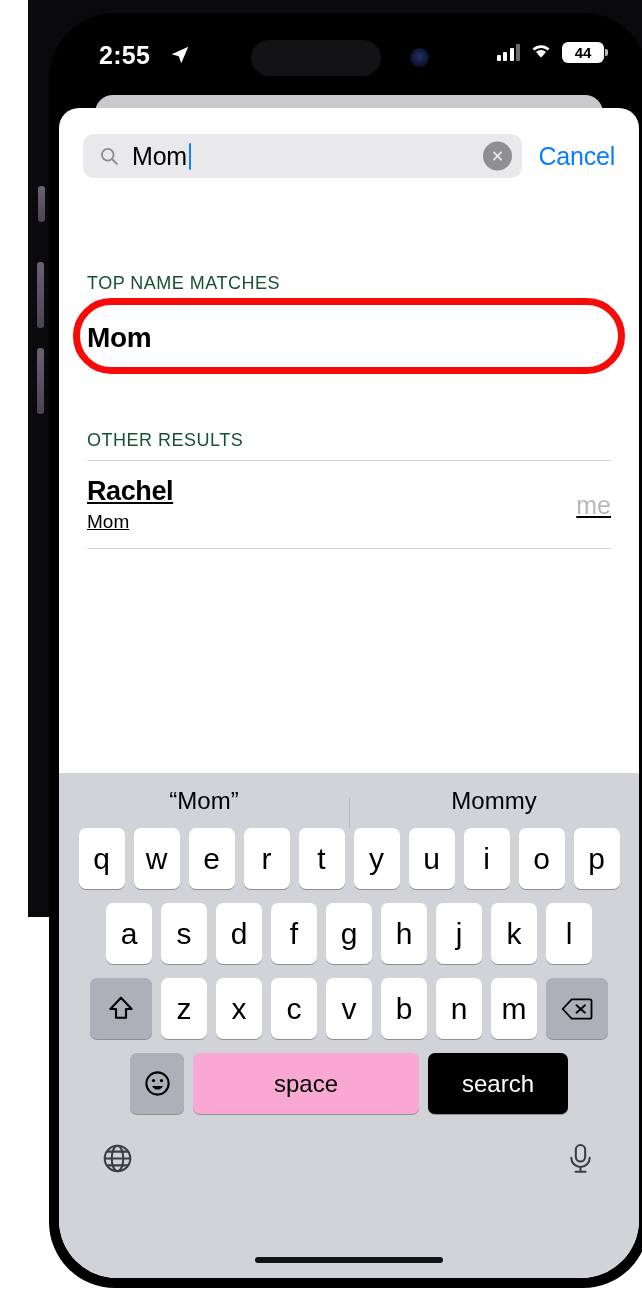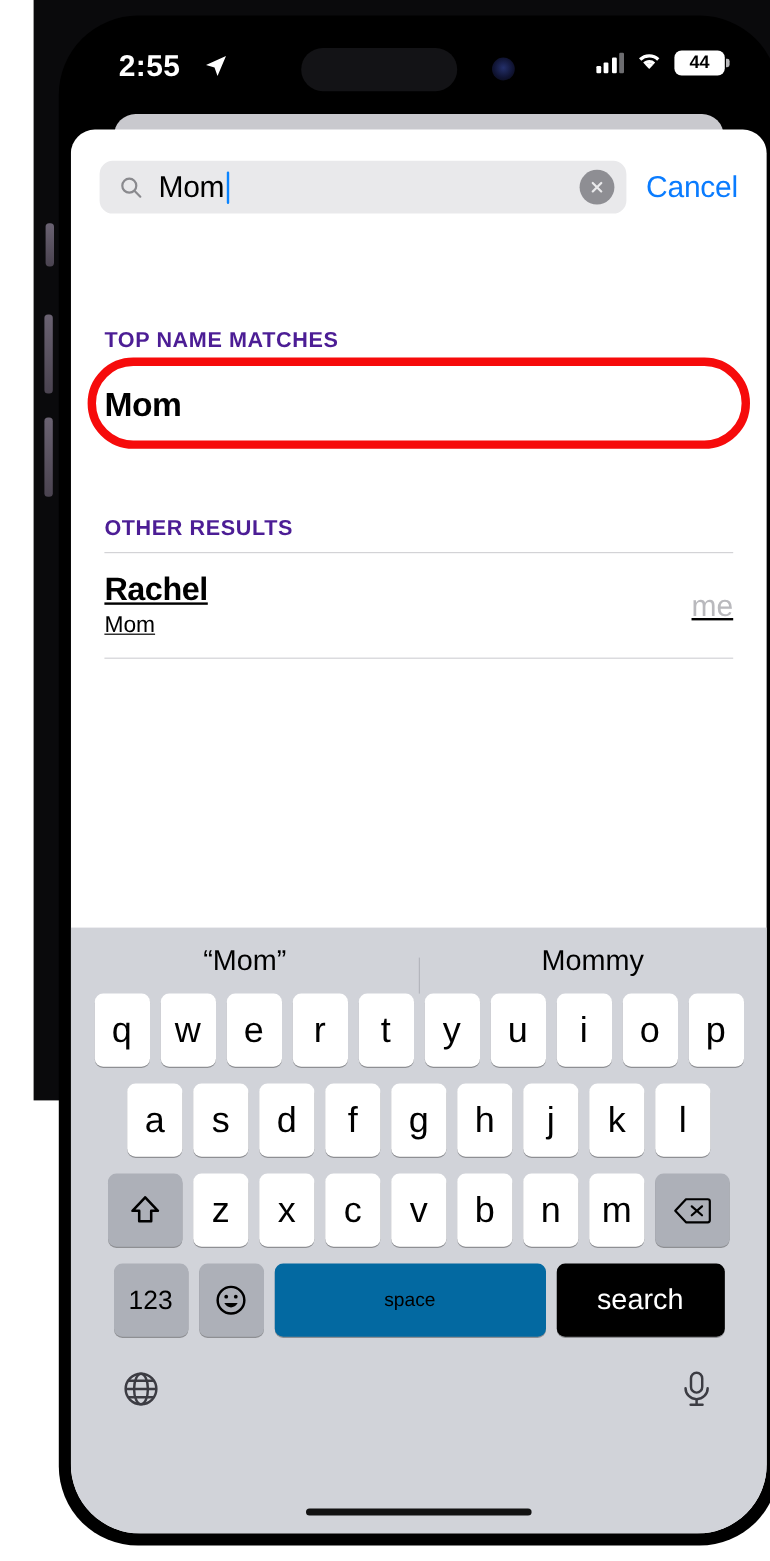--- a/index.html
+++ b/index.html
@@ -46,21 +46,21 @@
   
   .searchrow{position:absolute;left:0;top:18px;width:580px;height:60px;display:flex;align-items:center;padding:0 24px;box-sizing:border-box;}
   .searchfield{position:relative;flex:1;height:44px;background:#e9e9eb;border-radius:11px;display:flex;align-items:center;padding:0 12px;box-sizing:border-box;}
   .mag{width:20px;height:20px;flex:0 0 20px;margin-left:4px;}
   .qtext{font-size:25px;color:#000;margin-left:13px;letter-spacing:-.2px;}
   .caret{width:2.5px;height:27px;background:#0a84ff;margin-left:2px;border-radius:1px;}
   .clearbtn{position:absolute;right:10px;top:50%;transform:translateY(-50%);width:29px;height:29px;border-radius:50%;background:#8e8e93;display:flex;align-items:center;justify-content:center;}
   .cancel{font-size:25px;color:#0a7cff;margin-left:16px;letter-spacing:-.2px;}
 
   
-  .sectionhdr{position:absolute;left:28px;font-size:18px;color:#4c1d95;letter-spacing:.5px;font-weight:bold;}
+  .sectionhdr{position:absolute;left:28px;font-size:18px;color:#14532d;letter-spacing:.5px;}
   .hdr-top{top:165px;}
   .hdr-other{top:322px;}
 
   .rowbox{position:absolute;left:0;width:580px;box-sizing:border-box;}
   .toprow{top:194px;height:72px;padding:0 28px;display:flex;align-items:center;}
   .toprow .nm{font-size:28px;font-weight:700;color:#000;letter-spacing:-.4px;}
 
   .hl{position:absolute;left:14px;top:190px;width:552px;height:76px;border:7px solid #f60b0b;border-radius:38px;box-sizing:border-box;}
 
   .divider{position:absolute;left:28px;width:524px;height:1px;background:#d3d3d6;}
@@ -79,21 +79,21 @@
   .sg+.sg:before{content:"";position:absolute;left:0;top:11px;width:1px;height:30px;background:#b4b6bd;}
 
   .krow{display:flex;justify-content:center;align-items:center;gap:9px;margin-bottom:14px;}
   .key{width:46px;height:61px;background:#fff;border-radius:7px;display:flex;align-items:center;justify-content:center;
        font-size:30px;color:#000;box-shadow:0 1px 0 rgba(0,0,0,.32);}
   .r2{padding:0 30px;}
   .wide{width:62px;background:#adb0b8;}
   .bottomrow{display:flex;justify-content:center;align-items:center;gap:9px;margin-bottom:10px;}
   .k123{width:62px;height:61px;background:#adb0b8;border-radius:7px;display:flex;align-items:center;justify-content:center;font-size:22px;box-shadow:0 1px 0 rgba(0,0,0,.32);}
   .kemoji{width:54px;height:61px;background:#adb0b8;border-radius:7px;display:flex;align-items:center;justify-content:center;font-size:28px;box-shadow:0 1px 0 rgba(0,0,0,.32);}
-  .kspace{width:226px;height:61px;background:#0369a1;border-radius:7px;display:flex;align-items:center;justify-content:center;font-size:16px;box-shadow:0 1px 0 rgba(0,0,0,.32);}
+  .kspace{width:226px;height:61px;background:#f9a8d4;border-radius:7px;display:flex;align-items:center;justify-content:center;font-size:24px;box-shadow:0 1px 0 rgba(0,0,0,.32);}
   .ksearch{width:140px;height:61px;background:#000000;border-radius:7px;display:flex;align-items:center;justify-content:center;font-size:24px;color:#fff;box-shadow:0 1px 0 rgba(0,0,0,.32);}
 
   .kbdbottom{height:72px;display:flex;align-items:center;justify-content:space-between;padding:0 42px;box-sizing:border-box;}
   .homebar{position:absolute;left:50%;transform:translateX(-50%);bottom:15px;width:188px;height:6px;border-radius:3px;background:#121212;}
 </style>
 </head>
 <body>
 
 <div class="device">
   <div class="band"></div>
@@ -226,21 +226,20 @@
         <div class="key wide">
           <svg viewBox="0 0 30 24" width="32" height="26">
             <path d="M10 3h17a1.6 1.6 0 0 1 1.6 1.6v14.8A1.6 1.6 0 0 1 27 21H10L1.6 12z" fill="none" stroke="#000" stroke-width="1.7" stroke-linejoin="round"></path>
             <line x1="14.5" y1="8.5" x2="22.5" y2="15.5" stroke="#000" stroke-width="1.7" stroke-linecap="round"></line>
             <line x1="22.5" y1="8.5" x2="14.5" y2="15.5" stroke="#000" stroke-width="1.7" stroke-linecap="round"></line>
           </svg>
         </div>
       </div>
 
       <div class="bottomrow">
-        <div class="k123">123</div>
         <div class="kemoji">
           <svg viewBox="0 0 24 24" width="29" height="29">
             <circle cx="12" cy="12" r="9.2" fill="none" stroke="#000" stroke-width="1.7"></circle>
             <circle cx="8.7" cy="9.6" r="1.3" fill="#000"></circle>
             <circle cx="15.3" cy="9.6" r="1.3" fill="#000"></circle>
             <path d="M7.4 14c1.2 2 2.8 3 4.6 3s3.4-1 4.6-3z" fill="#000"></path>
           </svg>
         </div>
         <div class="kspace">space</div>
         <div class="ksearch">search</div>

